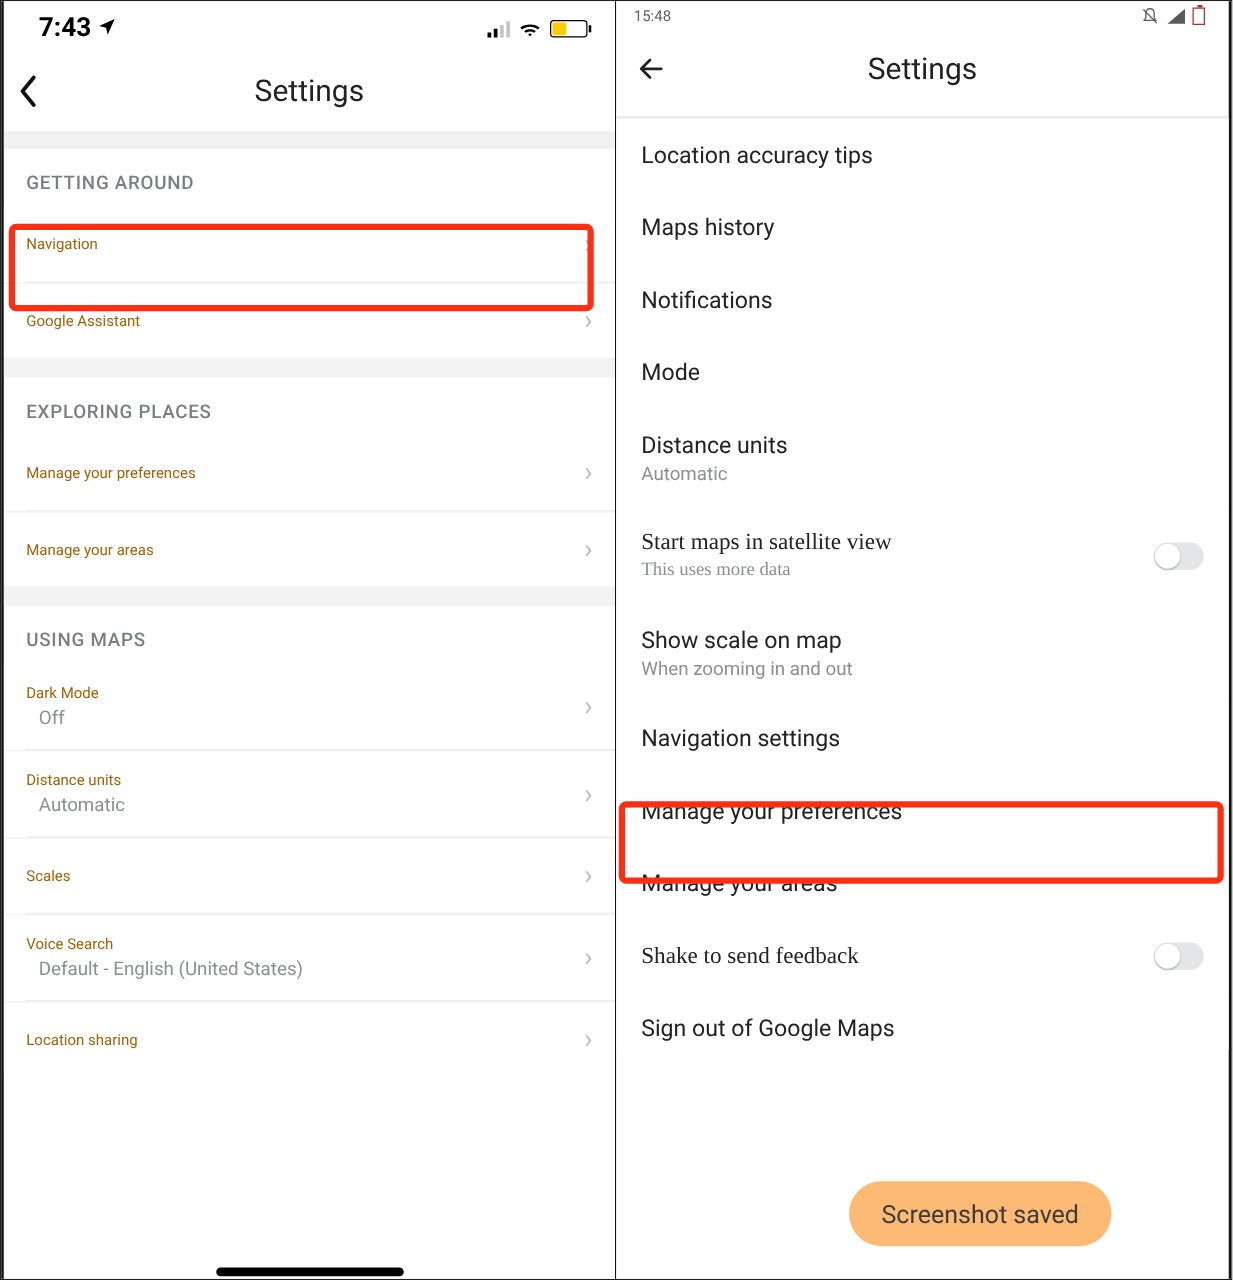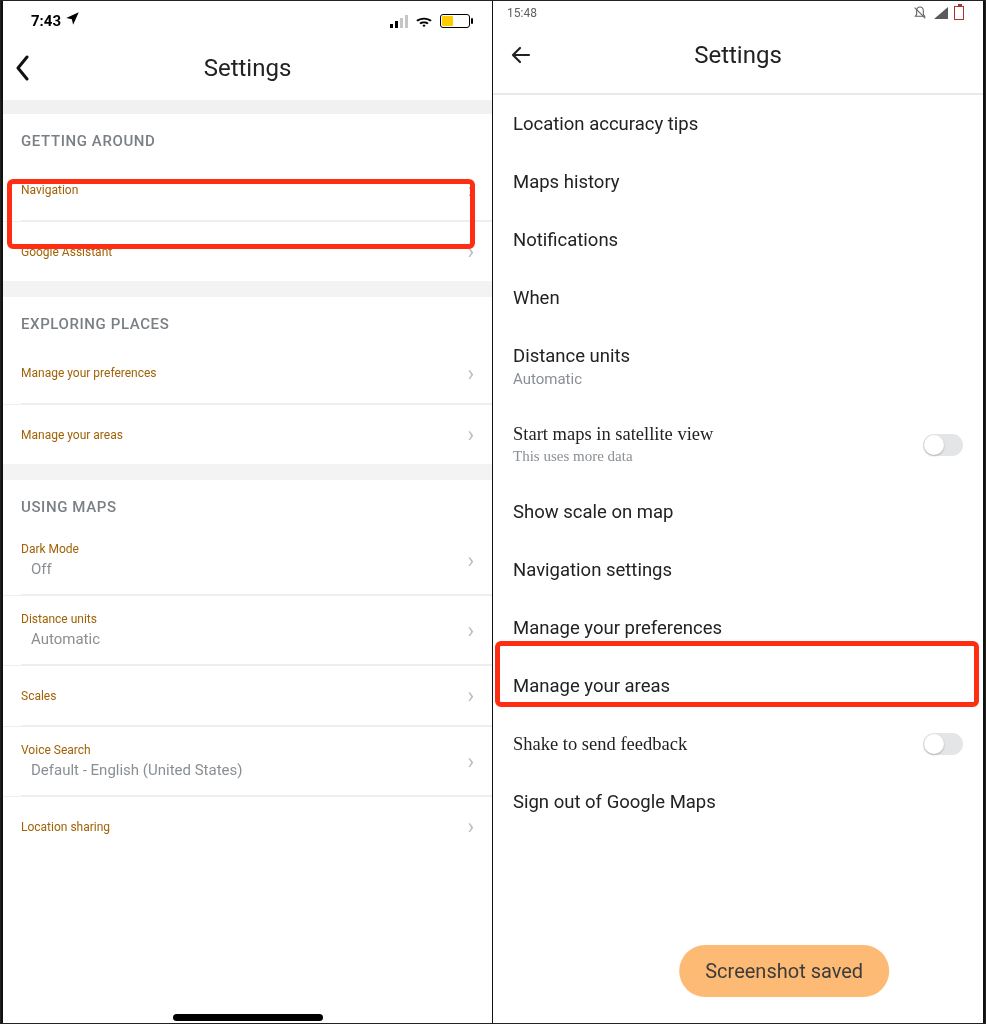--- a/index.html
+++ b/index.html
@@ -2,21 +2,21 @@
 <html><head>
 <meta charset="utf-8">
 <style>
   * { box-sizing: border-box; margin: 0; padding: 0; }
   html, body { width: 986px; height: 1024px; font-family: -apple-system, Roboto, "Helvetica Neue", Arial, sans-serif; background: #fff; }
   .wrapper { display: flex; width: 986px; height: 1024px; border: 1px solid #222; }
   .phone { position: relative; width: 50%; height: 100%; background: #fff; overflow: hidden; }
   .phone.left { border-left: 2px solid #111; border-right: 1px solid #111; }
   .phone.right { border-right: 2px solid #111; }
   
-  .ios-status { display:flex; justify-content:space-between; align-items:center; padding: 10px 22px 6px 28px; font-weight:700; font-size:15px; }
+  .ios-status { display:flex; justify-content:space-between; align-items:center; padding: 10px 22px 6px 28px; font-weight:700; font-size:21px; }
   .ios-status .right-icons { display:flex; align-items:center; gap:6px; }
   .loc-icon { display:inline-block; transform: rotate(0deg); }
   .signal { display:inline-flex; align-items:flex-end; gap:2px; height:14px; }
   .signal span { width:3px; background:#000; }
   .signal span.dim { background:#c6c6c6; }
   .wifi { width:20px; height:14px; }
   .battery { width:30px; height:14px; border:1.5px solid #000; border-radius:3px; position:relative; }
   .battery::after { content:""; position:absolute; right:-4px; top:3px; width:2.5px; height:6px; background:#000; border-radius:1px; }
   .battery .fill { position:absolute; left:1px; top:1px; bottom:1px; width:40%; background:#ffcc00; border-radius:1px; }
   
@@ -207,37 +207,38 @@
     <div class="and-row">
       <div class="primary">Location accuracy tips</div>
     </div>
     <div class="and-row">
       <div class="primary">Maps history</div>
     </div>
     <div class="and-row">
       <div class="primary">Notifications</div>
     </div>
     <div class="and-row">
-      <div class="primary">When</div>
+      <div class="primary">Mode</div>
     </div>
     <div class="and-row">
       <div class="primary">Distance units</div>
       <div class="secondary">Automatic</div>
     </div>
     <div class="and-row with-toggle">
       <div>
         <div class="primary">Start maps in satellite view</div>
         <div class="secondary">This uses more data</div>
       </div>
       <div class="toggle">
           <div class="knob"></div>
         </div>
     </div>
     <div class="and-row">
       <div class="primary">Show scale on map</div>
+      <div class="secondary">When zooming in and out</div>
     </div>
     <div class="and-row">
       <div class="primary">Navigation settings</div>
     </div>
     <div class="and-row">
       <div class="primary">Manage your preferences</div>
     </div>
     <div class="and-row">
       <div class="primary">Manage your areas</div>
     </div>

